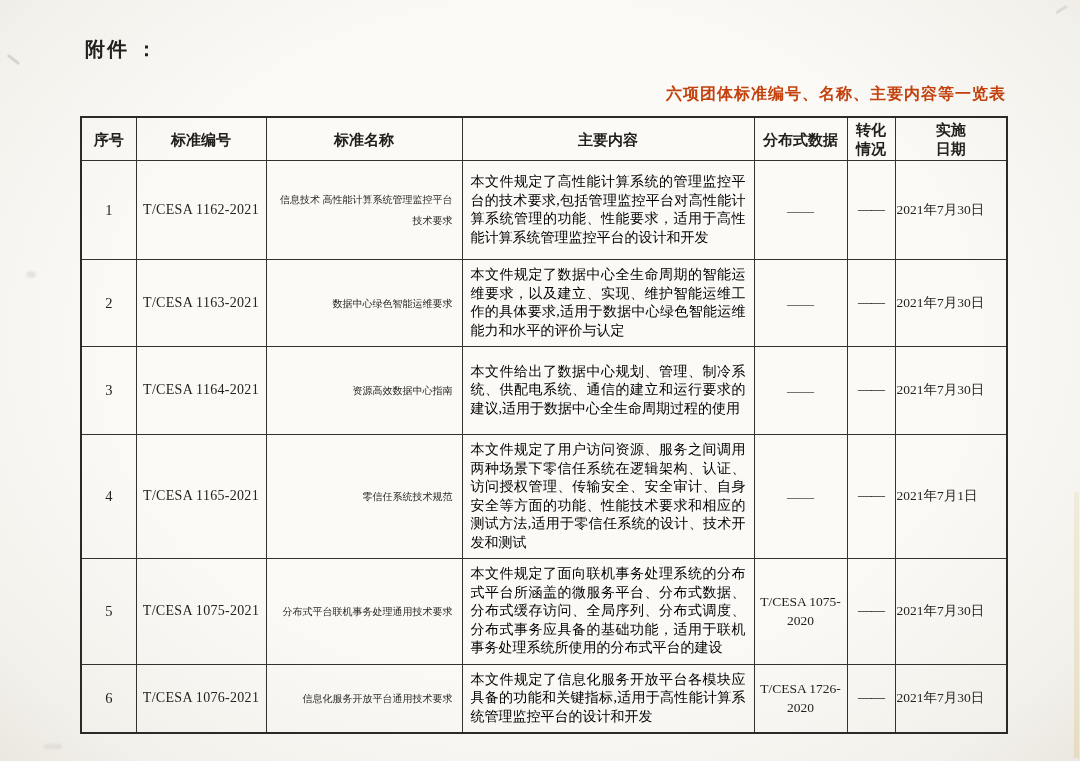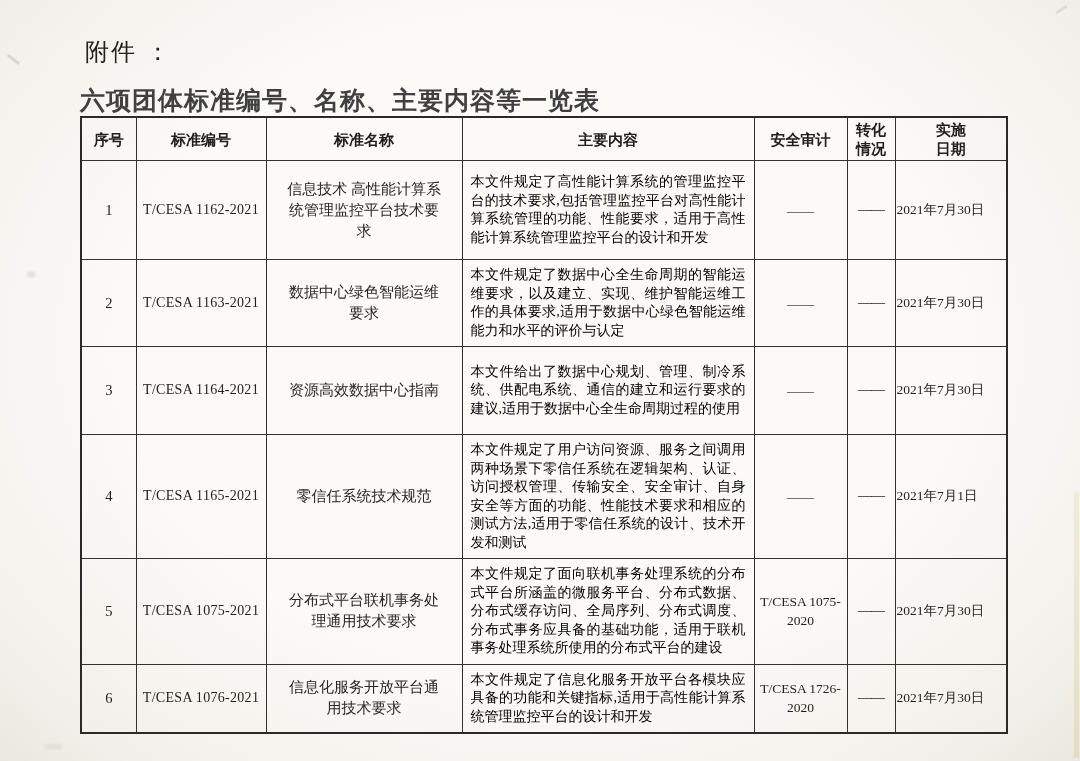--- a/index.html
+++ b/index.html
@@ -8,27 +8,27 @@
     background:radial-gradient(ellipse at 50% 45%, #fbfaf7 55%, #f2f0ea 88%, #eae7e0 100%);
     font-family:"Liberation Serif","DejaVu Serif",serif;
     color:#26231e;
     position:relative;
   }
   .paper{position:absolute;inset:0;}
 
   .attachment{
     position:absolute;left:85px;top:36px;
     font-family:"Liberation Sans","DejaVu Sans",sans-serif;
-    font-weight:400;font-size:24px;letter-spacing:2px;color:#22201c;
+    font-weight:700;font-size:20px;letter-spacing:2px;color:#22201c;
   }
   .title{
     position:absolute;left:80px;top:84px;width:926px;
-    text-align:left;
+    text-align:right;
     font-family:"Liberation Sans","DejaVu Sans",sans-serif;
-    font-weight:700;font-size:25px;letter-spacing:1px;color:#404040;
+    font-weight:700;font-size:16px;letter-spacing:1px;color:#c2410c;
   }
 
   table.std{
     position:absolute;left:80px;top:116px;width:926px;
     border-collapse:collapse;table-layout:fixed;
     background:transparent;
   }
   table.std th,table.std td{
     border:1.6px solid #35322e;
     vertical-align:middle;
@@ -41,21 +41,21 @@
     text-align:center;white-space:pre-line;line-height:19px;
     padding:2px;
   }
   tr.hrow{height:42px;margin-top:20px;}
   tr.r1{height:99px;} tr.r2{height:87px;} tr.r3{height:88px;}
   tr.r4{height:113px;} tr.r5{height:103px;} tr.r6{height:60px;}
 
   td{font-size:14px;line-height:18.5px;}
   td.c-idx{text-align:center;font-size:14.5px;}
   td.c-code{text-align:center;white-space:nowrap;font-size:14px;letter-spacing:0.3px;}
-  td.c-name{text-align:center;padding:4px 16px;font-size:15px;line-height:21px;color:#2a2722;}
+  td.c-name{text-align:right;padding:4px 9px;font-size:10px;line-height:21px;color:#2a2722;}
   td.c-content{text-align:justify;padding:6px 8px;font-size:14px;line-height:18.5px;color:#000000;}
   td.c-rep{text-align:center;font-size:13.5px;line-height:19px;}
   td.c-conv{text-align:center;font-size:14px;letter-spacing:-1px;}
   td.c-date{white-space:nowrap;font-size:13.5px;}
 
   
   .artifact{position:absolute;pointer-events:none;}
   .art-tl{left:6px;top:58px;width:15px;height:3px;background:#c9c6c0;transform:rotate(38deg);opacity:.65;border-radius:2px;filter:blur(.4px);}
   .art-l2{left:26px;top:271px;width:10px;height:7px;background:#d9d6d0;border-radius:50%;opacity:.6;filter:blur(1px);}
   .art-bl{left:44px;top:744px;width:18px;height:5px;background:#d5d2cc;opacity:.5;border-radius:3px;filter:blur(.8px);}
@@ -80,21 +80,21 @@
         <col style="width:93px">
         <col style="width:48px">
         <col style="width:112px">
     </colgroup>
     <thead>
       <tr class="hrow">
         <th>序号</th>
         <th>标准编号</th>
         <th>标准名称</th>
         <th>主要内容</th>
-        <th>安全审计</th>
+        <th>分布式数据</th>
         <th>转化
 情况</th>
         <th>实施
 日期</th>
       </tr>
     </thead>
     <tbody>
       <tr class="r1">
         <td class="c-idx">1</td>
         <td class="c-code">T/CESA 1162-2021</td>

